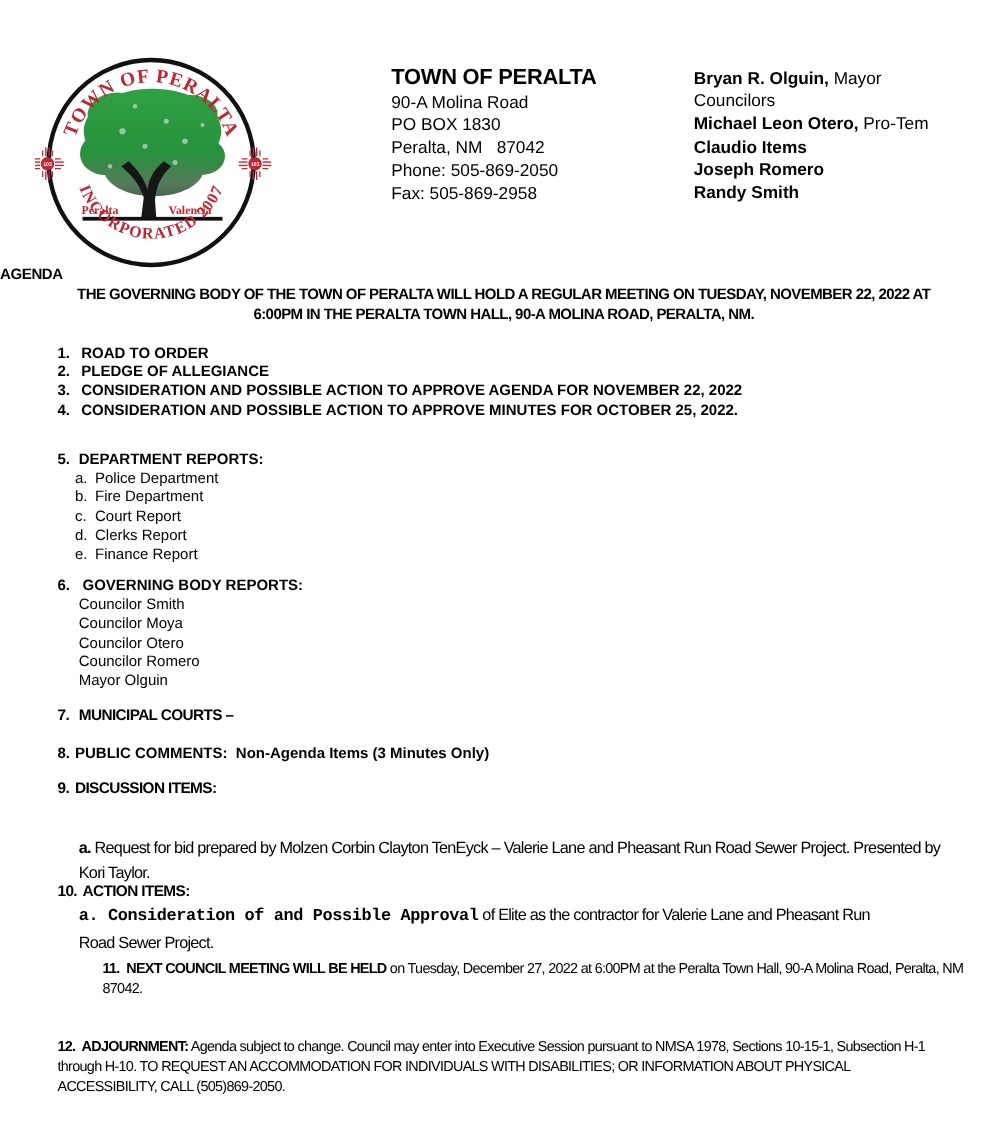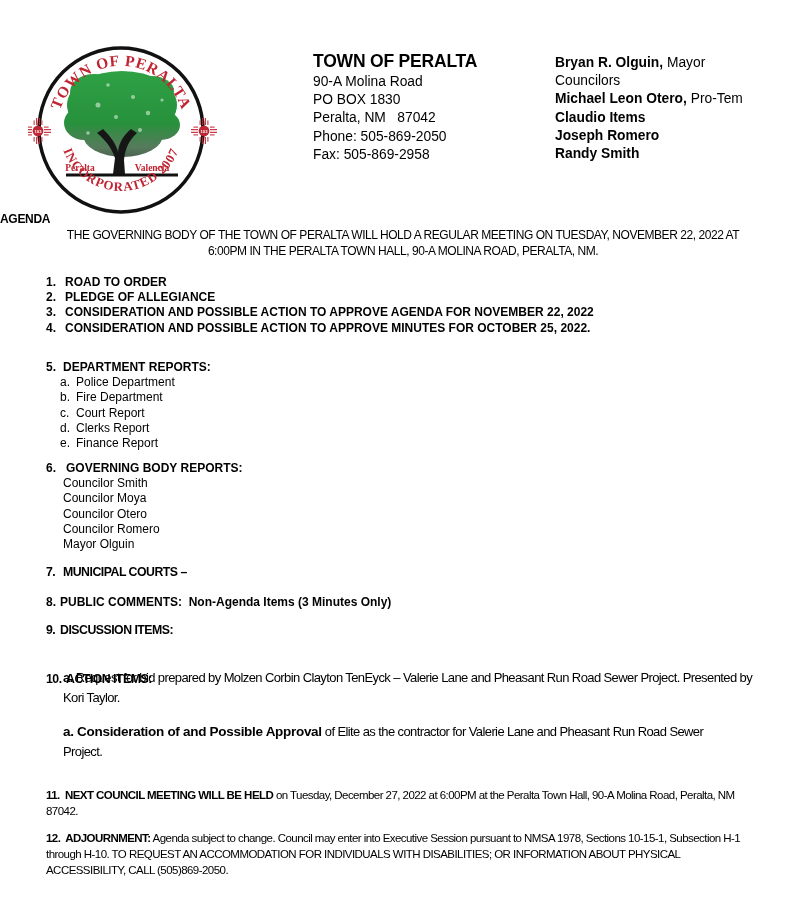--- a/index.html
+++ b/index.html
@@ -11,37 +11,37 @@
   #seal{position:absolute;left:28px;top:45px;}
   #hdrC{position:absolute;left:313px;top:51px;}
   #hdrC .t{font-size:17.5px;font-weight:bold;letter-spacing:-0.2px;line-height:20px;margin-bottom:2px;}
   #hdrC .l{font-size:13.8px;line-height:18.2px;}
   #hdrR{position:absolute;left:555px;top:54px;}
   #hdrR .l{font-size:13.8px;line-height:18.2px;}
   
   #agendaTitle{position:absolute;left:0;top:212px;width:806px;
                font-size:12px;font-weight:bold;letter-spacing:-0.3px;}
   #agendaNotice{position:absolute;left:50px;top:228px;width:706px;text-align:center;
-               font-size:12px;font-weight:normal;letter-spacing:-0.45px;line-height:15.5px;}
+               font-size:12px;font-weight:bold;letter-spacing:-0.45px;line-height:15.5px;}
   
   #content{position:absolute;left:46px;top:0;width:720px;}
   .sec{position:absolute;left:0;}
   .row{display:flex;font-size:12px;line-height:15.2px;}
   .row .num{flex:none;}
   .n19{width:19px;} .n17{width:17px;} .n14{width:14px;} .n20{width:20px;}
   .srow{display:flex;padding-left:14px;font-size:12px;line-height:15.2px;}
   .srow .slet{flex:none;width:16px;}
   .crow{padding-left:17px;font-size:12px;line-height:15.2px;}
   #s14{top:275px;} #s5{top:360px;} #s6{top:461px;} #s7{top:565px;} #s8{top:595px;}
   #s9{top:623px;}  #s9a{top:668px;padding-left:17px;width:693px;
       font-size:13px;letter-spacing:-0.6px;line-height:20px;}
-  #s10{top:672px;} #s10a{top:722px;padding-left:17px;width:648px;
+  #s10{top:706px;} #s10a{top:722px;padding-left:17px;width:648px;
       font-size:13px;letter-spacing:-0.6px;line-height:20px;}
-  #s10a .serifb{font-family:Liberation Sans, sans-serif;font-weight:bold;font-size:13.5px;letter-spacing:-0.3px;text-align:right;}
-  #s11{top:787px;width:714px;font-size:11.5px;letter-spacing:-0.55px;line-height:16.2px;}
+  #s10a .serifb{font-family:Liberation Mono, monospace;font-weight:bold;font-size:13.5px;letter-spacing:-0.3px;text-align:right;}
+  #s11{top:767px;width:714px;font-size:11.5px;letter-spacing:-0.55px;line-height:16.2px;margin-left:36px;}
   #s12{top:830px;width:714px;font-size:11.5px;letter-spacing:-0.55px;line-height:16.2px;}
   .hb{font-size:12.3px;font-weight:bold;letter-spacing:-0.5px;line-height:15.2px;}
 </style>
 </head>
 <body>
 
 <div class="page">
 
   <svg id="seal" width="190" height="170" viewBox="0 0 190 170">
     <defs>

